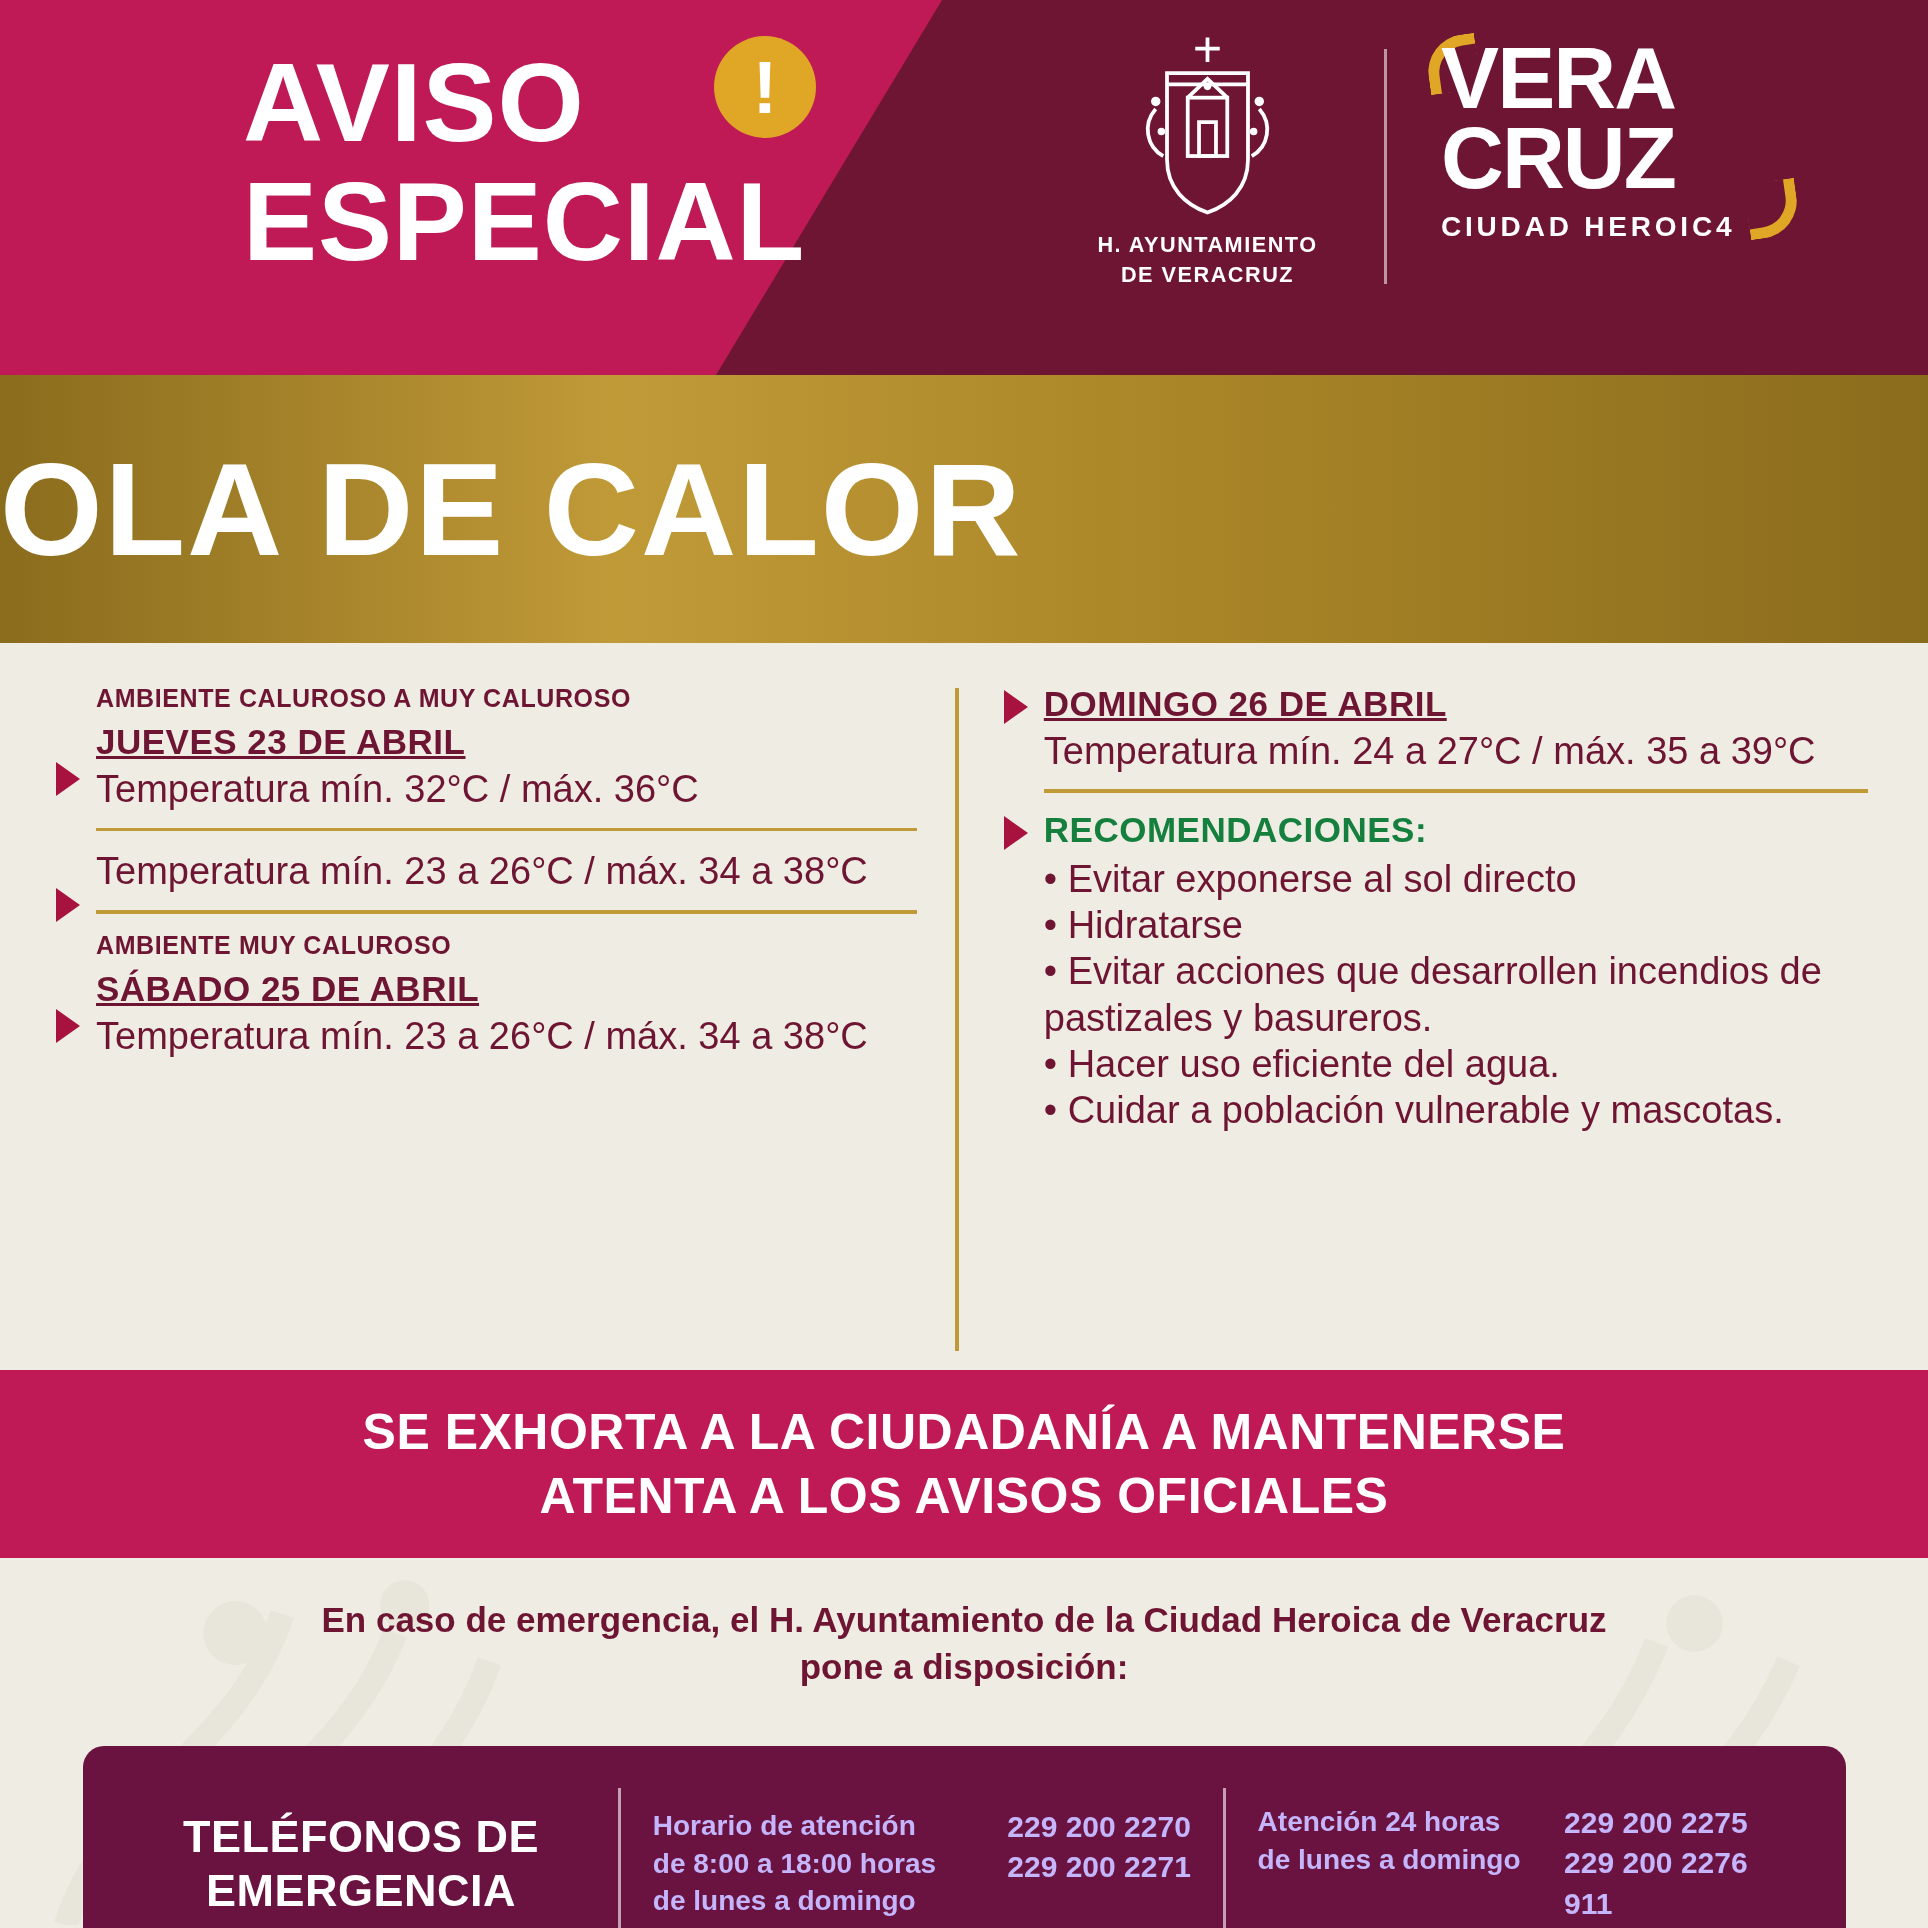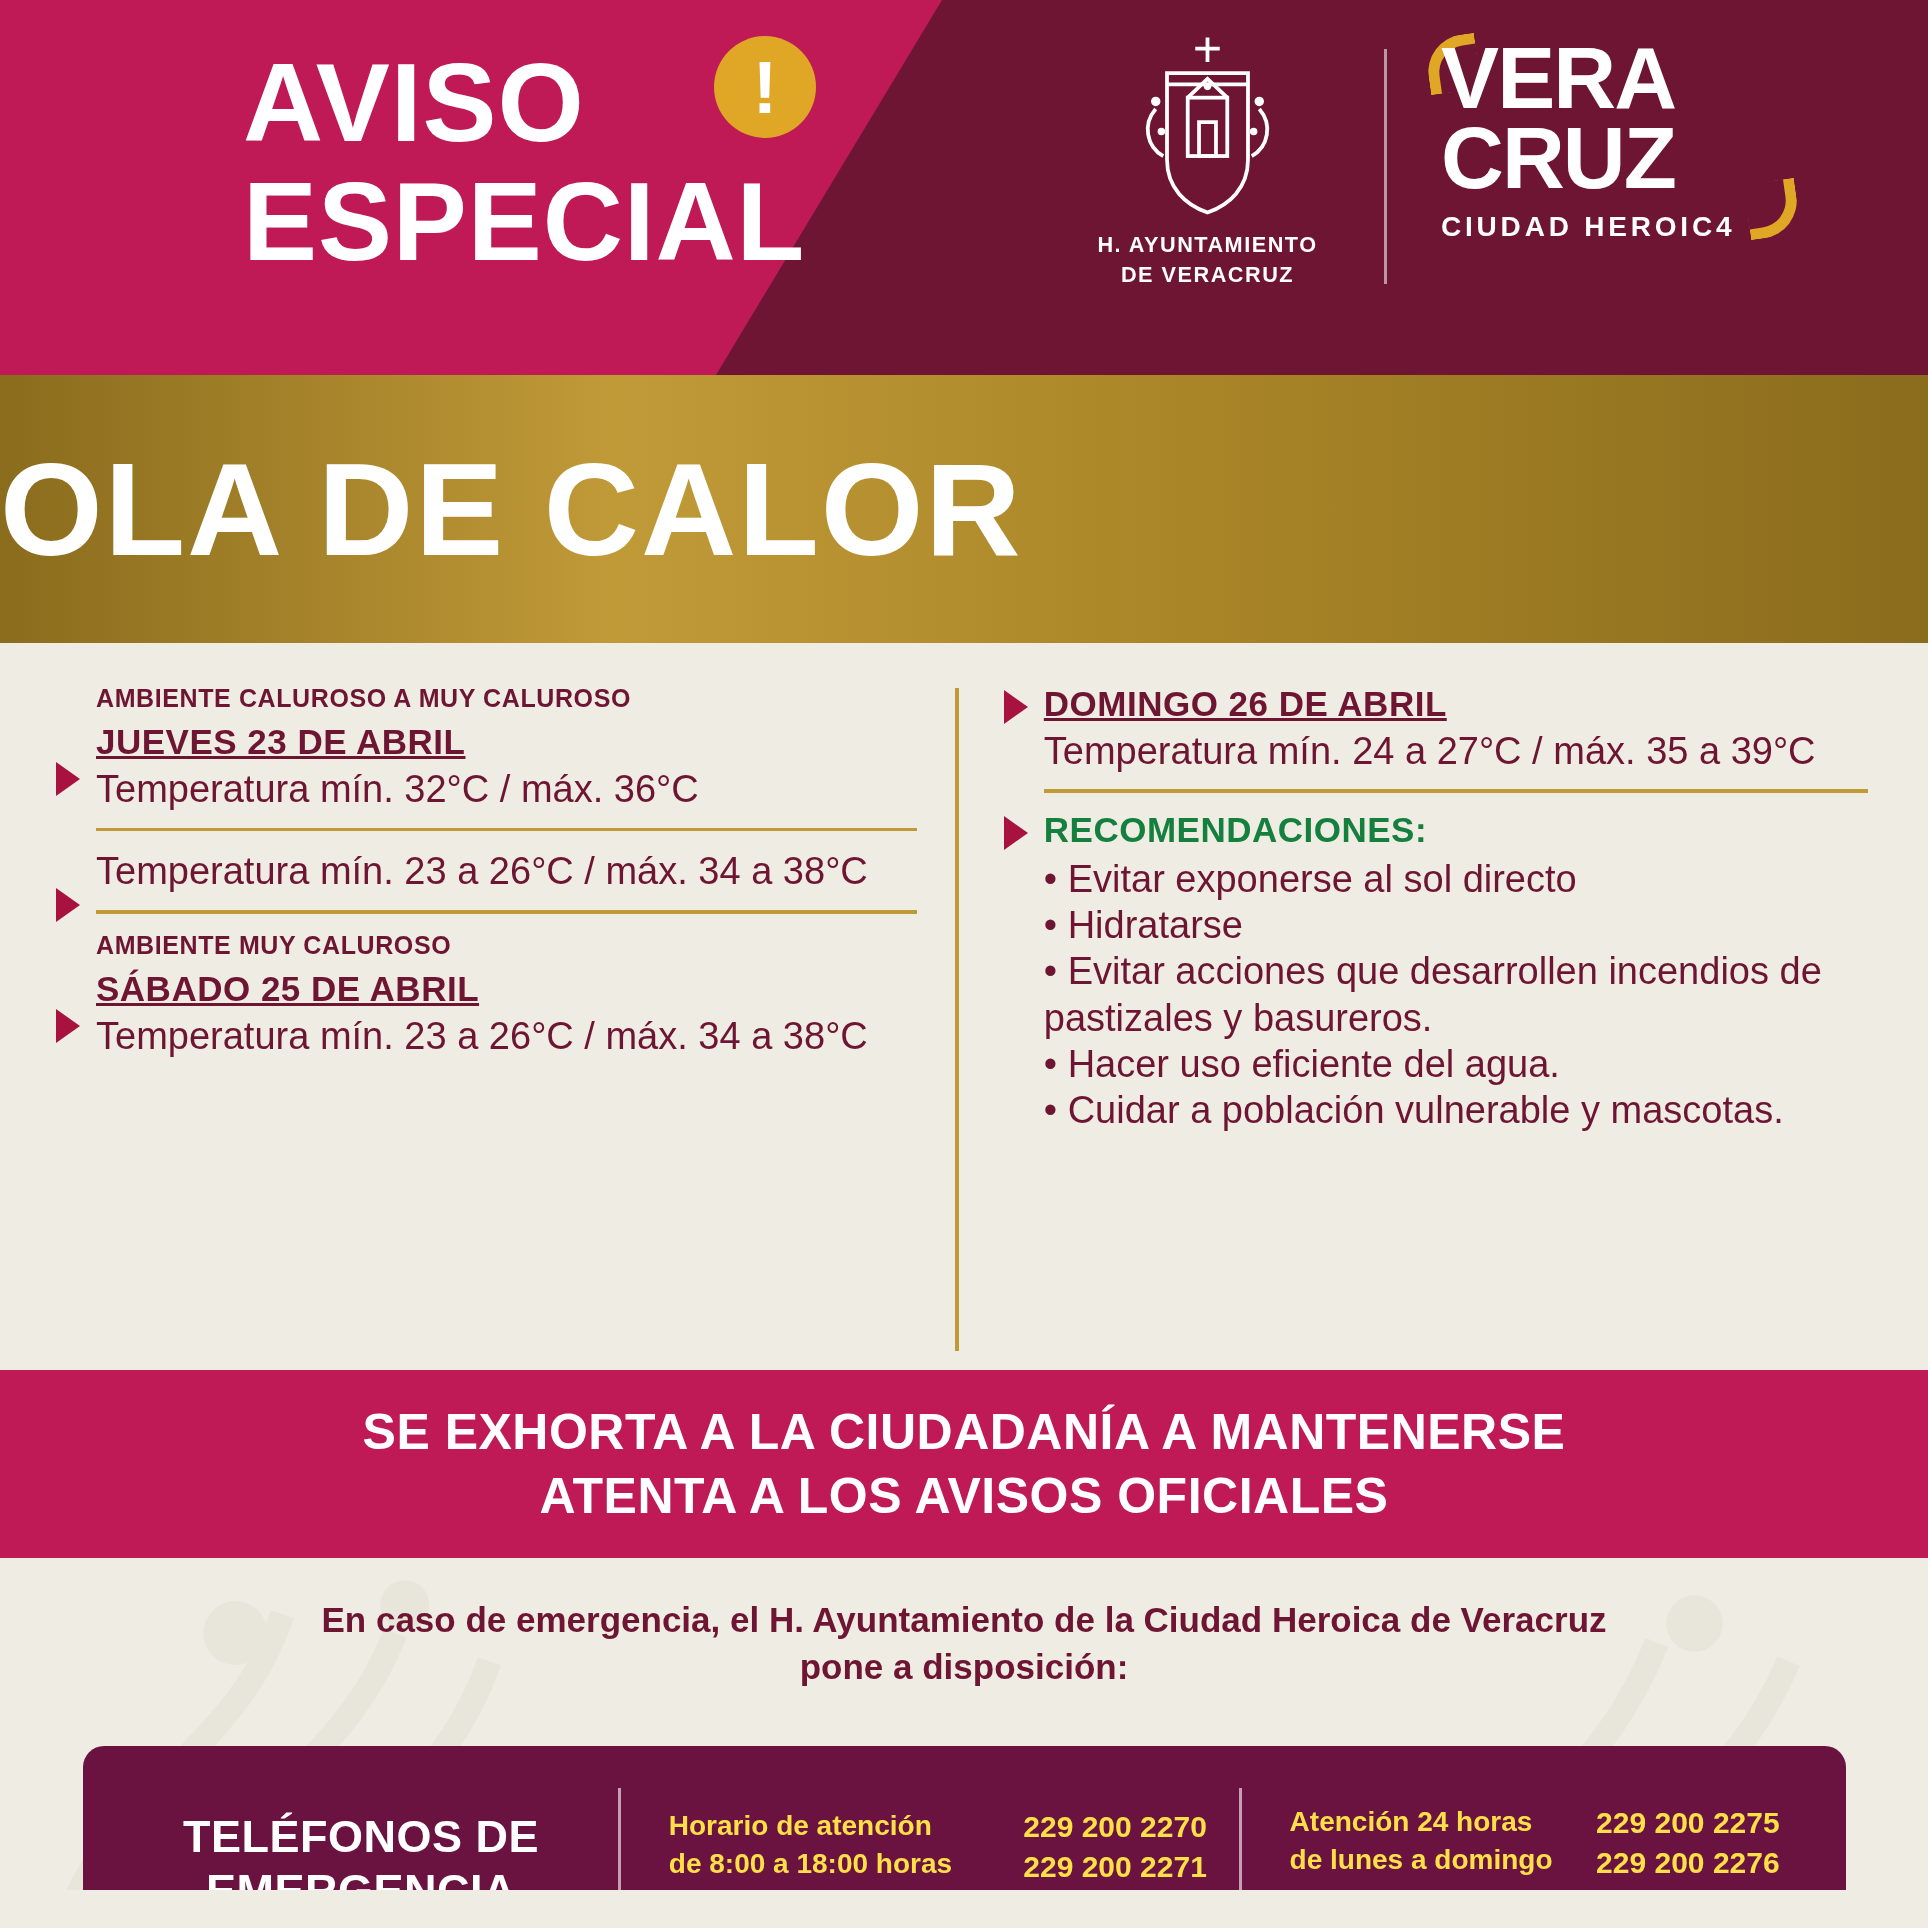--- a/index.html
+++ b/index.html
@@ -246,21 +246,21 @@
     text-align: center;
     font-weight: bold;
     font-size: 50px;
     line-height: 1.28;
     letter-spacing: 0.5px;
   }
 
   
   .bottom {
     position: relative;
-    height: 332px;
+    height: 370px;
     background: #eeece3;
     overflow: hidden;
   }
   .watermark {
     position: absolute;
     left: 0;
     top: -38px;
     width: 100%;
     height: 405px;
     opacity: 0.35;
@@ -300,22 +300,21 @@
   }
   .vdiv {
     width: 2.8px;
     height: 151px;
     background: rgba(255,255,255,0.6);
     margin: 0 32px;
   }
   .phone-block {
     display: flex;
     align-items: flex-start;
-    color: #fde047;
-    margin-left: 16px;
+    color: #c4b5fd;
   }
   .phone-block .sched {
     font-size: 28px;
     line-height: 1.34;
     font-weight: bold;
     width: 330px;
   }
   .phone-block .nums {
     font-size: 30px;
     line-height: 1.34;

